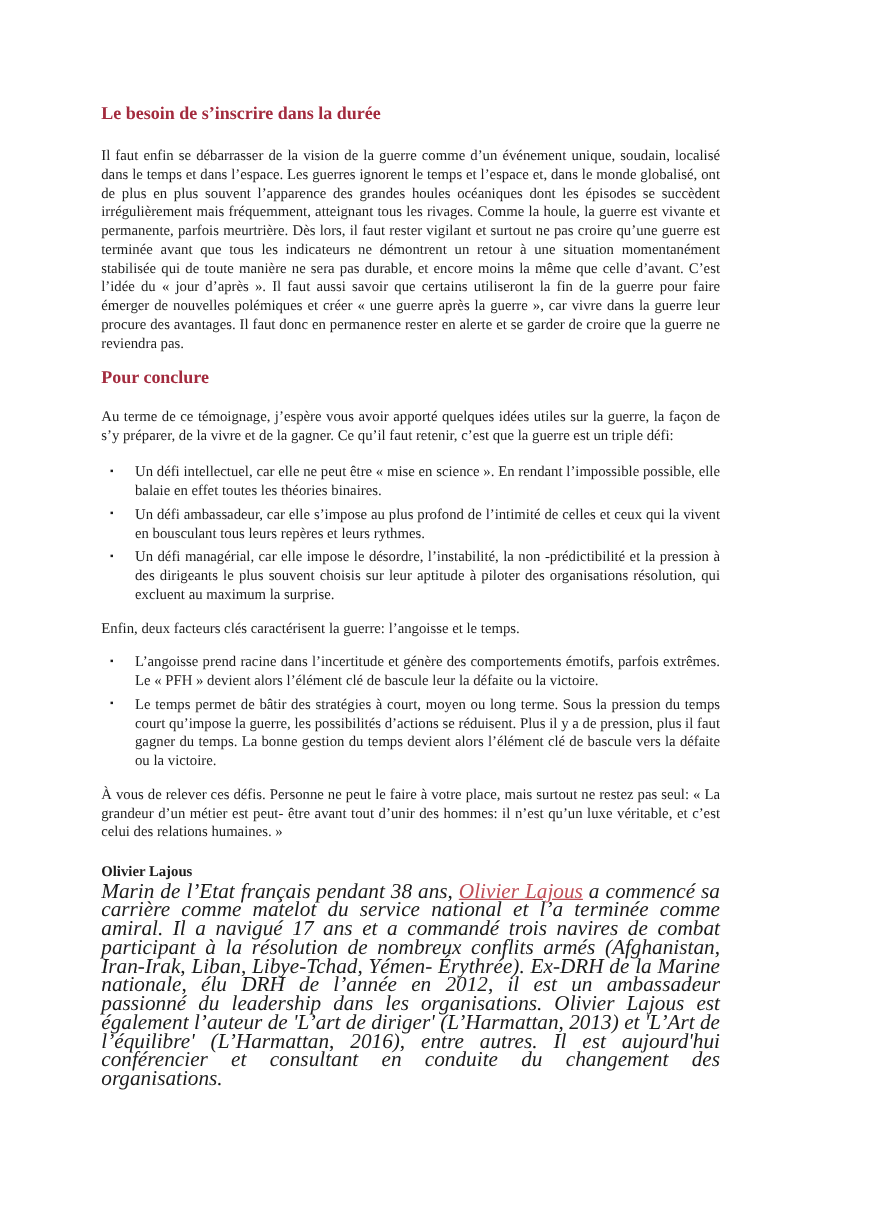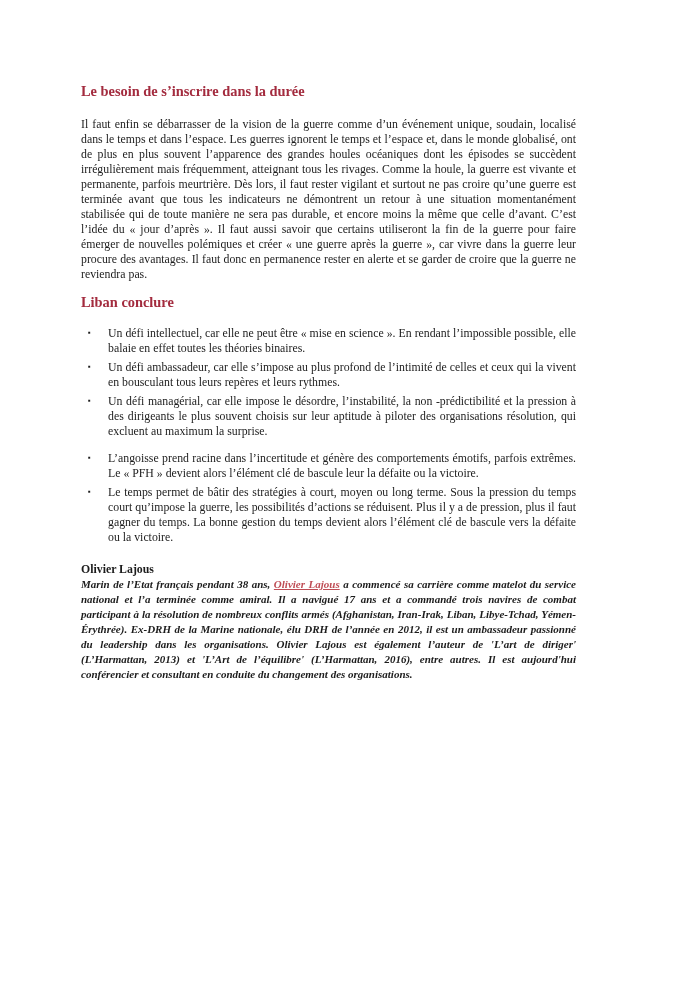--- a/index.html
+++ b/index.html
@@ -64,72 +64,74 @@
     line-height:15px;
     color:var(--text-color);
   }
   .bio-name{
     font-size:11.8px;
     font-weight:bold;
     margin:17px 0 0 0;
     line-height:15px;
   }
   .bio-text{
-    font-size:11px;
+    font-size:17px;
     font-style:italic;
     line-height:15px;
     text-align:justify;
     margin:0;
-    font-weight:bold;
   }
   a.doc-link{
     color:var(--link-color);
     text-decoration:underline;
     cursor:pointer;
   }
 </style>
 </head>
 <body>
 
 <div class="page">
   <div class="content">
 
     <h1 class="doc-heading">Le besoin de s’inscrire dans la durée</h1>
 
     <p class="body-par">Il faut enfin se débarrasser de la vision de la guerre comme d’un événement unique, soudain, localisé dans le temps et dans l’espace. Les guerres ignorent le temps et l’espace et, dans le monde globalisé, ont de plus en plus souvent l’apparence des grandes houles océaniques dont les épisodes se succèdent irrégulièrement mais fréquemment, atteignant tous les rivages. Comme la houle, la guerre est vivante et permanente, parfois meurtrière. Dès lors, il faut rester vigilant et surtout ne pas croire qu’une guerre est terminée avant que tous les indicateurs ne démontrent un retour à une situation momentanément stabilisée qui de toute manière ne sera pas durable, et encore moins la même que celle d’avant. C’est l’idée du « jour d’après ». Il faut aussi savoir que certains utiliseront la fin de la guerre pour faire émerger de nouvelles polémiques et créer « une guerre après la guerre », car vivre dans la guerre leur procure des avantages. Il faut donc en permanence rester en alerte et se garder de croire que la guerre ne reviendra pas.</p>
 
-    <h1 class="doc-heading second">Liban conclure</h1>
+    <h1 class="doc-heading second">Pour conclure</h1>
 
+    <p class="body-par tight">Au terme de ce témoignage, j’espère vous avoir apporté quelques idées utiles sur la guerre, la façon de s’y préparer, de la vivre et de la gagner. Ce qu’il faut retenir, c’est que la guerre est un triple défi:</p>
 
     <ul class="square-list">
       <li>
         <span class="bullet-marker">▪</span>
         <span>Un défi intellectuel, car elle ne peut être « mise en science ». En rendant l’impossible possible, elle balaie en effet toutes les théories binaires.</span>
       </li>
       <li>
         <span class="bullet-marker">▪</span>
         <span>Un défi ambassadeur, car elle s’impose au plus profond de l’intimité de celles et ceux qui la vivent en bousculant tous leurs repères et leurs rythmes.</span>
       </li>
       <li>
         <span class="bullet-marker">▪</span>
         <span>Un défi managérial, car elle impose le désordre, l’instabilité, la non -prédictibilité et la pression à des dirigeants le plus souvent choisis sur leur aptitude à piloter des organisations résolution, qui excluent au maximum la surprise.</span>
       </li>
     </ul>
 
+    <p class="body-par">Enfin, deux facteurs clés caractérisent la guerre: l’angoisse et le temps.</p>
 
     <ul class="square-list">
       <li>
         <span class="bullet-marker">▪</span>
         <span>L’angoisse prend racine dans l’incertitude et génère des comportements émotifs, parfois extrêmes. Le « PFH » devient alors l’élément clé de bascule leur la défaite ou la victoire.</span>
       </li>
       <li>
         <span class="bullet-marker">▪</span>
         <span>Le temps permet de bâtir des stratégies à court, moyen ou long terme. Sous la pression du temps court qu’impose la guerre, les possibilités d’actions se réduisent. Plus il y a de pression, plus il faut gagner du temps. La bonne gestion du temps devient alors l’élément clé de bascule vers la défaite ou la victoire.</span>
       </li>
     </ul>
 
+    <p class="body-par">À vous de relever ces défis. Personne ne peut le faire à votre place, mais surtout ne restez pas seul: « La grandeur d’un métier est peut- être avant tout d’unir des hommes: il n’est qu’un luxe véritable, et c’est celui des relations humaines. »</p>
 
     <p class="bio-name">Olivier Lajous</p>
 
     <p class="bio-text"><span>Marin de l’Etat français pendant 38 ans, </span><a class="doc-link">Olivier Lajous</a><span> a commencé sa carrière comme matelot du service national et l’a terminée comme amiral. Il a navigué 17 ans et a commandé trois navires de combat participant à la résolution de nombreux conflits armés (Afghanistan, Iran-Irak, Liban, Libye-Tchad, Yémen- Érythrée). Ex-DRH de la Marine nationale, élu DRH de l’année en 2012, il est un ambassadeur passionné du leadership dans les organisations. Olivier Lajous est également l’auteur de 'L’art de diriger' (L’Harmattan, 2013) et 'L’Art de l’équilibre' (L’Harmattan, 2016), entre autres. Il est aujourd'hui conférencier et consultant en conduite du changement des organisations.</span></p>
 
   </div>
 </div>
 
 </body></html>

